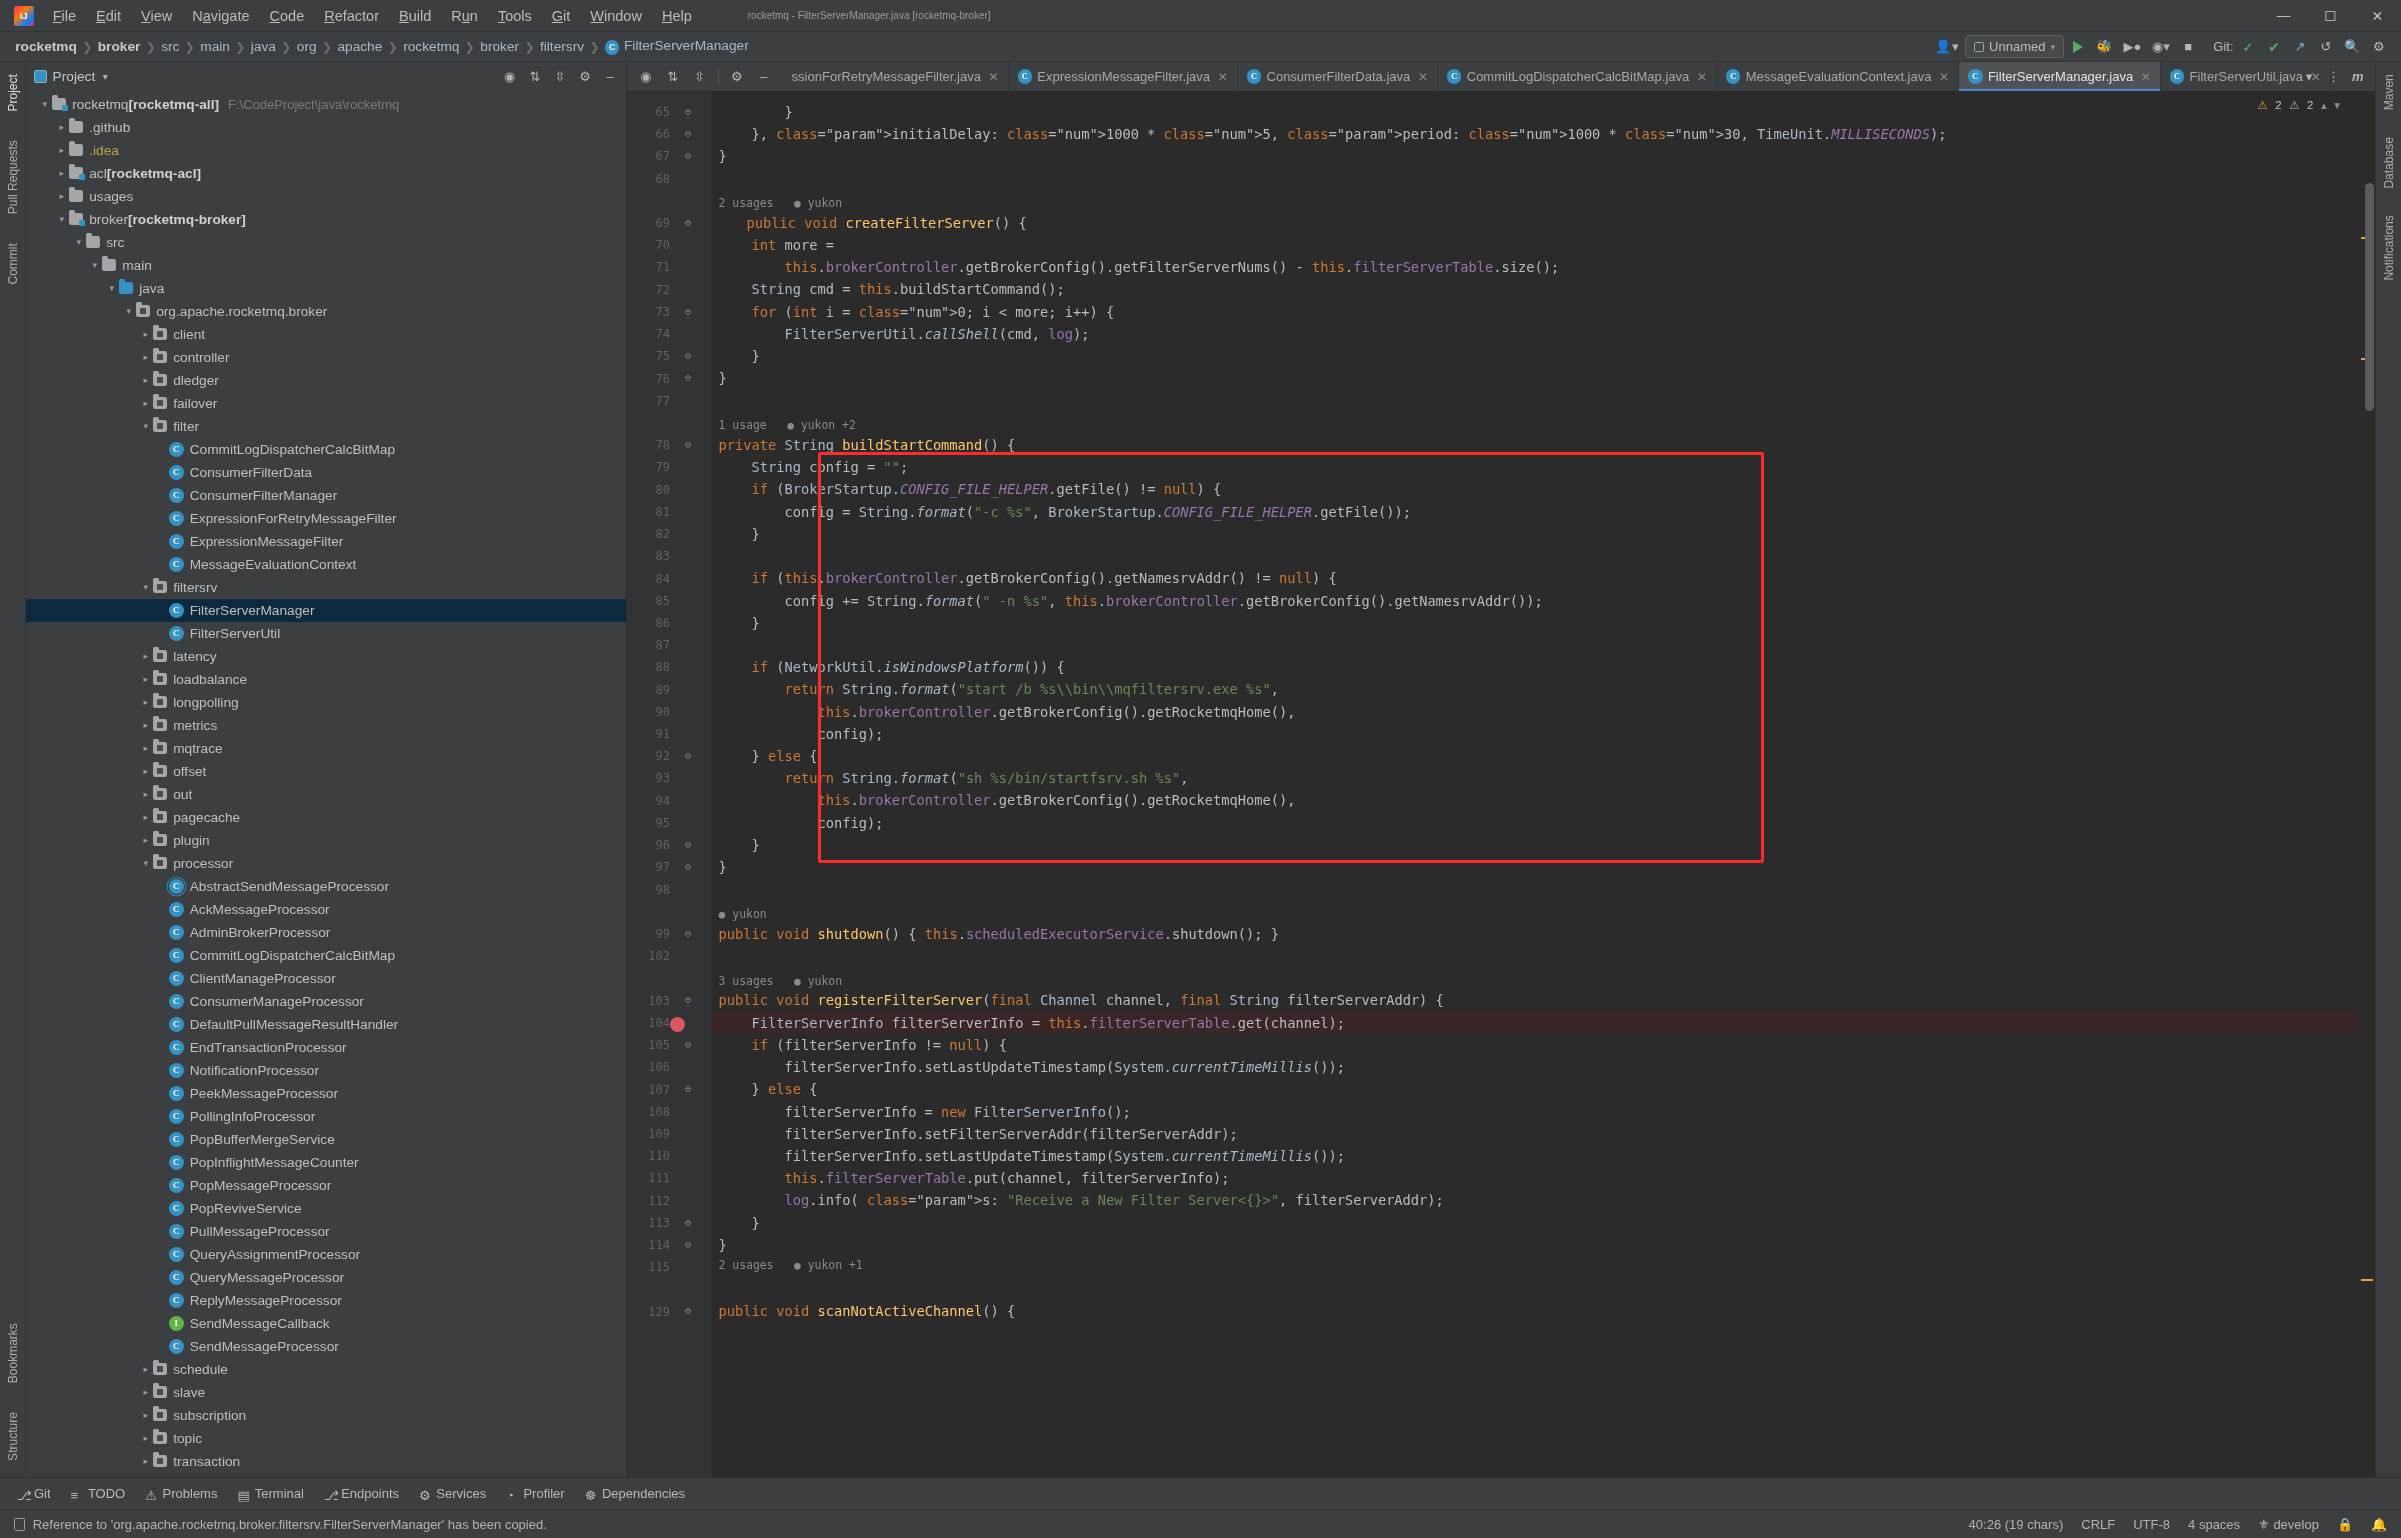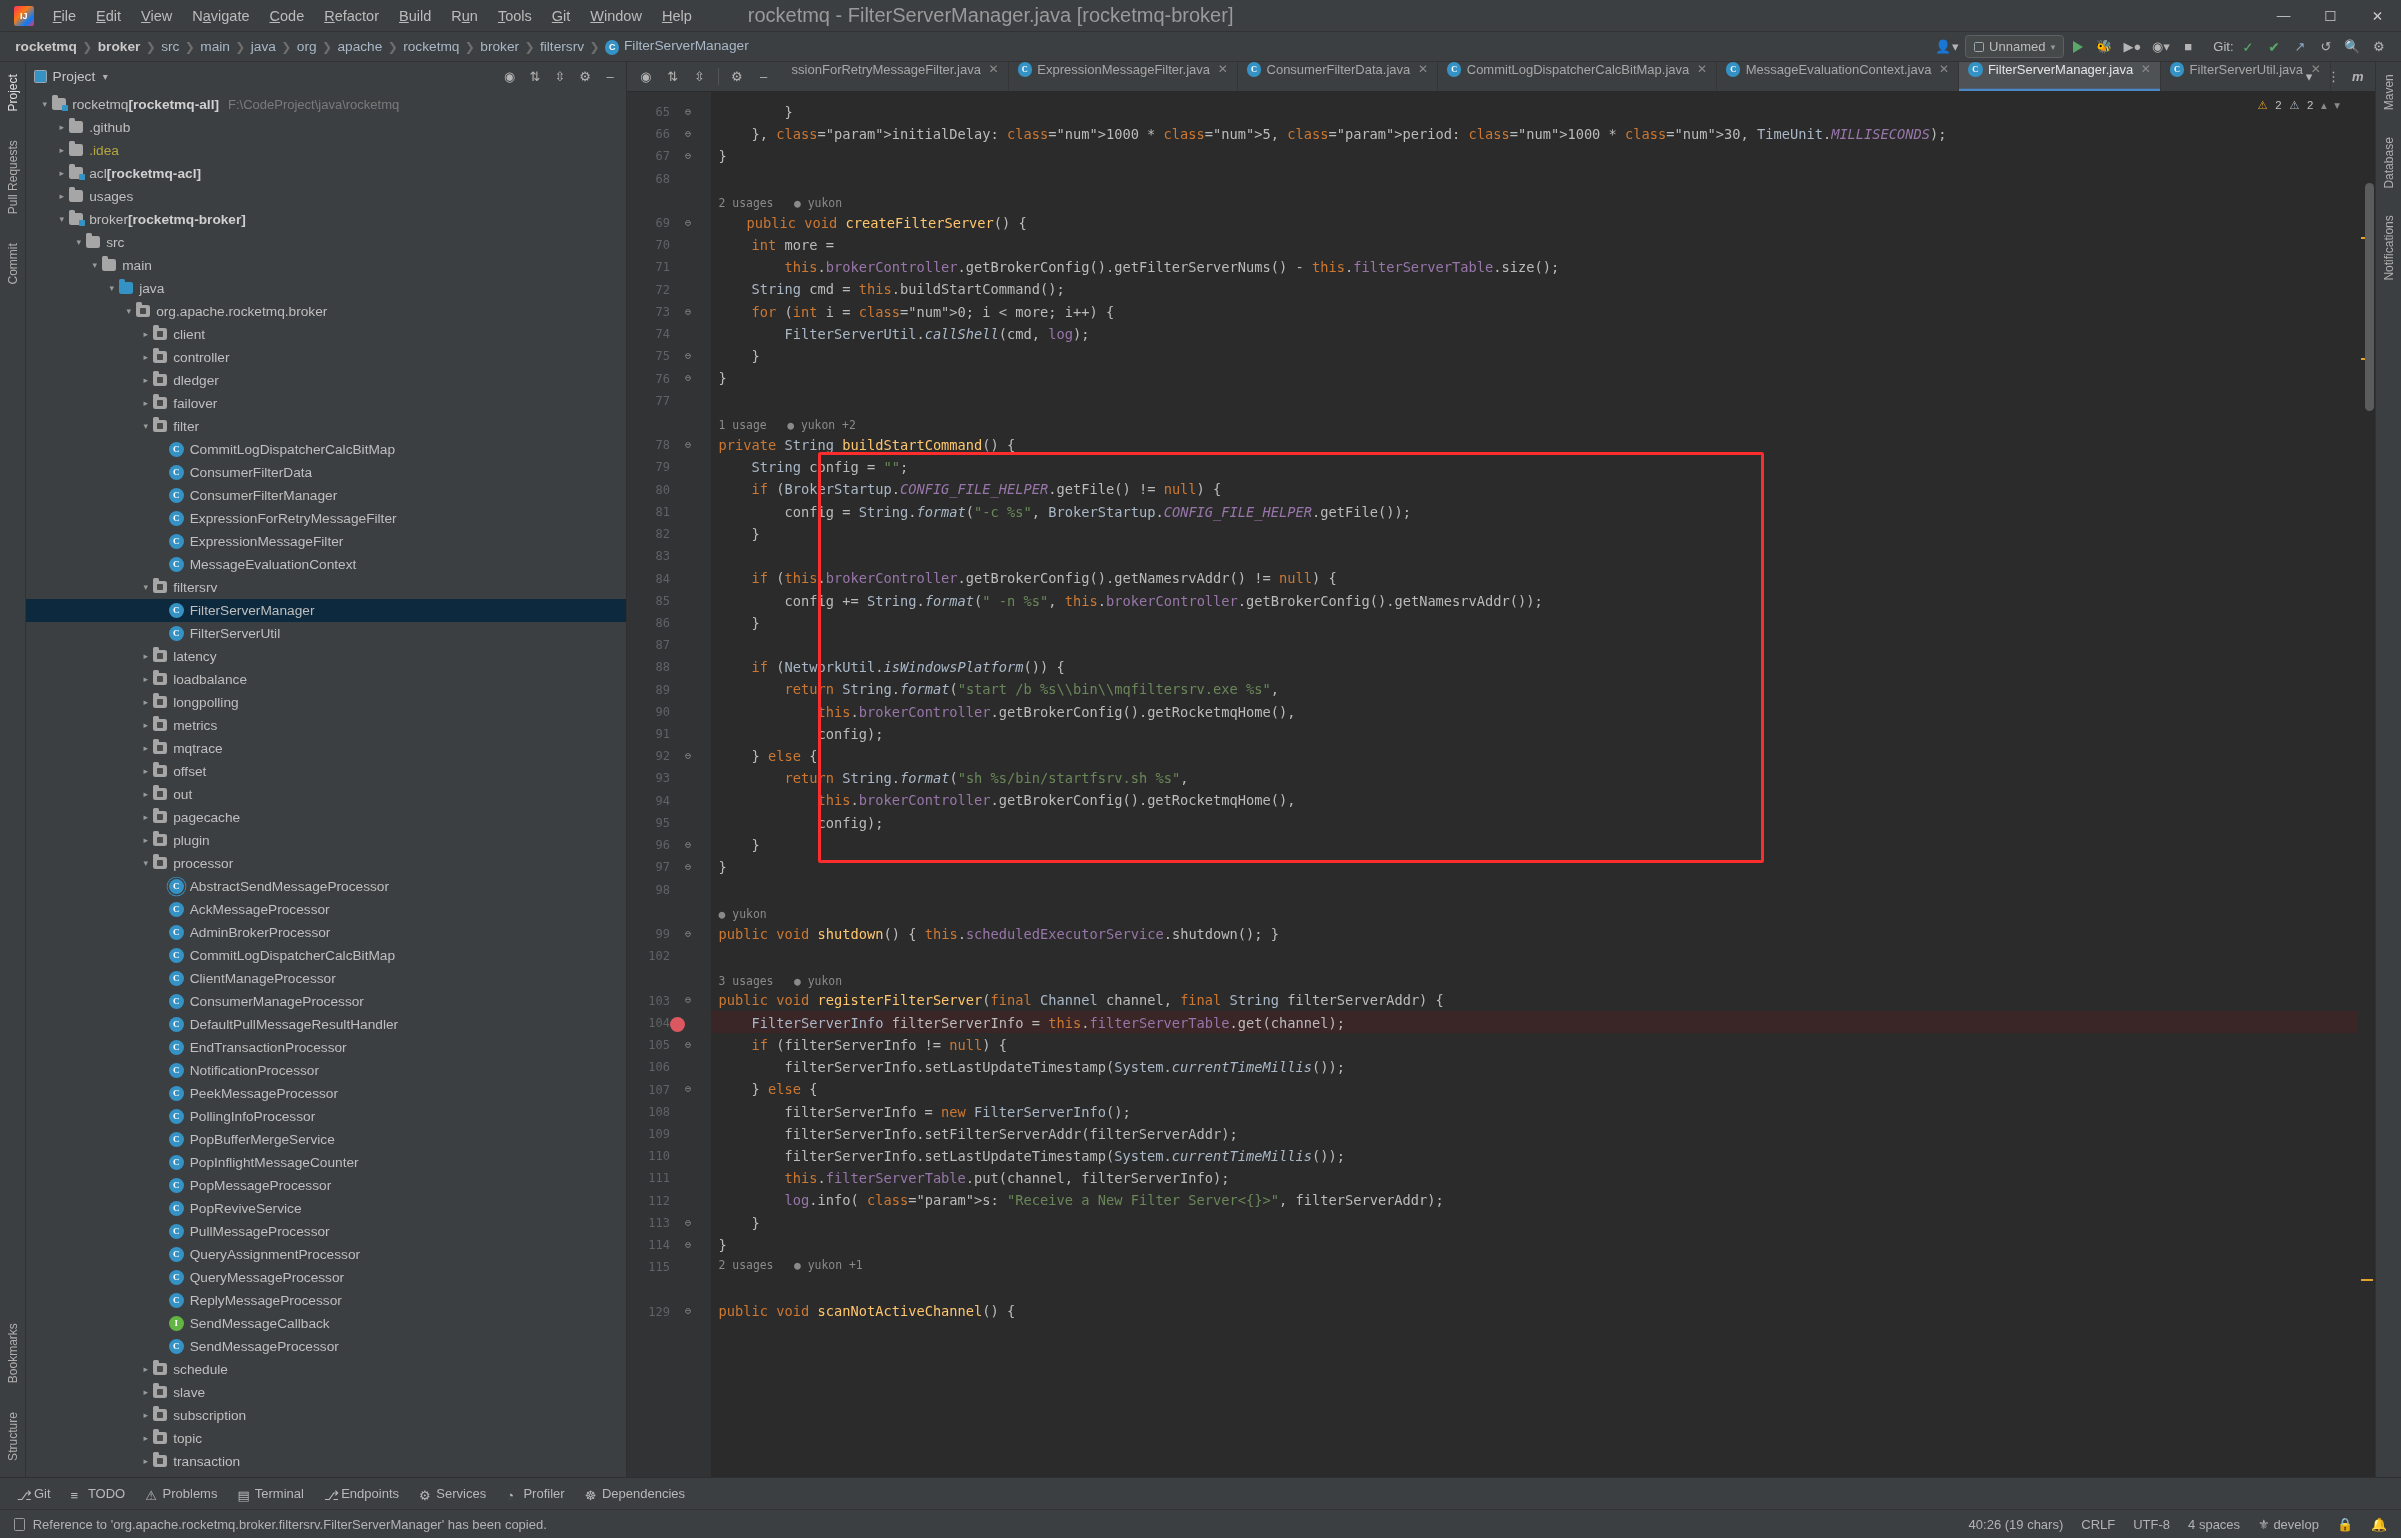--- a/index.html
+++ b/index.html
@@ -12,21 +12,21 @@
      flex:0 0 32px; border-bottom:0.8px solid #323232; }
   .ij-logo { width:20px; height:20px; margin:0 9px 0 13.7px; border-radius:2.3px;
      background:linear-gradient(135deg,#fe315d 0%,#f97a12 38%,#087cfa 75%,#fe315d 100%);
      position:relative; }
   .ij-logo::after{content:"IJ"; position:absolute; inset:0; display:flex;
      align-items:center; justify-content:center; font-size:9px; font-weight:bold;
      color:#fff; }
   .menu { display:flex; align-items:center; gap:0px; }
   .menu-item { padding:3px 10px; font-size:14.5px; color:#bbbbbb; white-space:nowrap; }
   .menu-item u { text-decoration:underline; }
-  .win-title { margin-left:46px; font-size:20px; color:#9a9a9a; white-space:nowrap;}
+  .win-title { margin-left:46px; font-size:10px; color:#9a9a9a; white-space:nowrap;}
   .win-btns { margin-left:auto; display:flex; align-items:center; }
   .win-btn { width:47px; height:32px; display:flex; align-items:center;
      justify-content:center; font-size:13.7px; color:#c8c8c8; }
 
   
   .navbar { height:30px; flex:0 0 30px; background:#3c3f41; display:flex;
      align-items:center; padding-left:10.7px; border-bottom:0.8px solid #323232; }
   .crumbs { display:flex; align-items:center; font-size:13.7px; }
   .crumb { color:#a9b7c6; padding:1.5px 4.6px; white-space:nowrap; }
   .crumb.bold { font-weight:bold; color:#c9c9c9; }
@@ -94,21 +94,21 @@
   .cico.abs{ background:#3592c4; box-shadow:0 0 0 1.5px #3c3f41, 0 0 0 2.3px #3592c4;}
   .lbl-path{ color:#7a7a7a; margin-left:9px; font-size:13px;}
   .bold { font-weight:bold; color:#d0d0d0;}
   .yellow { color:#b5a642; }
 
   
   .editor { flex:1 1 auto; display:flex; flex-direction:column; min-width:0;
      background:#2b2b2b; }
   .tabbar { height:30px; flex:0 0 30px; background:#3c3f41; display:flex;
      align-items:stretch; overflow:hidden; border-bottom:0.8px solid #2b2b2b;}
-  .tab { display:flex; gap:5.3px; padding:0 9px; font-size:13px;
+  .tab { display:flex; align-items:center; gap:5.3px; padding:0 9px; font-size:13px;
      color:#a7a7a7; white-space:nowrap; border-right:0.8px solid #353535;}
   .tab.active { background:#4e5254; color:#e3e3e3; box-shadow:inset 0 -2.3px 0 #4a88c7;}
   .tab .x { color:#8b8b8b; font-size:12px; margin-left:2.3px;}
   .tab .cico{ width:14.5px;height:14.5px;font-size:8.4px;}
   .tabbar-right{ margin-left:auto; display:flex; align-items:center; gap:7.6px;
      padding:0 9px; flex:0 0 auto;}
 
   .ed-body { flex:1 1 auto; display:flex; min-height:0; position:relative;}
   .gutter { width:84px; flex:0 0 84px; background:#313335; position:relative;
      font-family:"DejaVu Sans Mono", monospace; }

